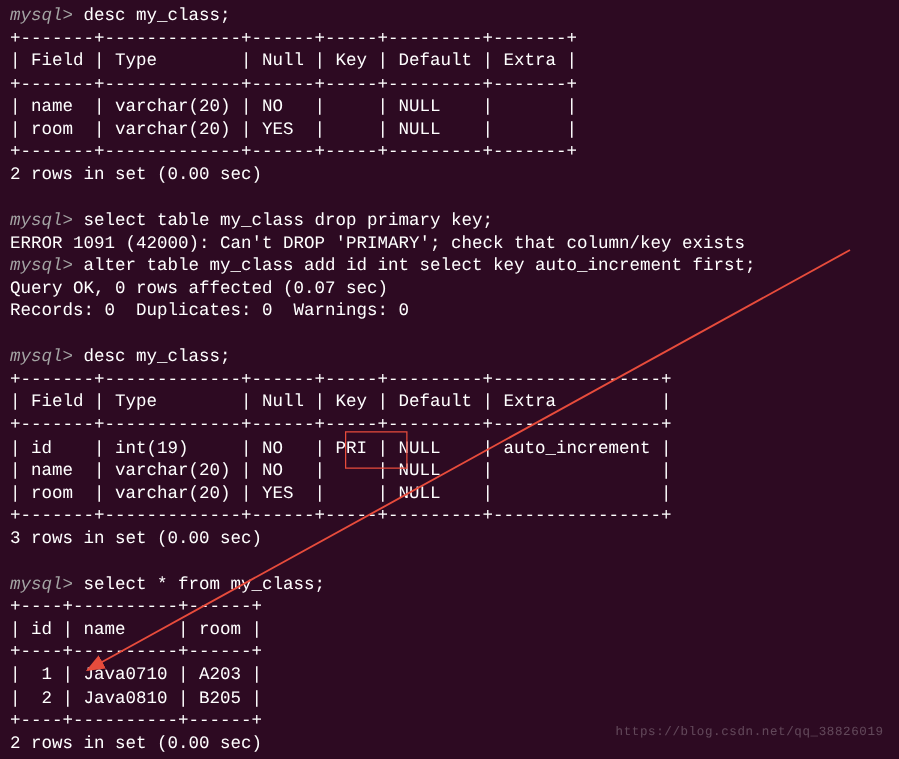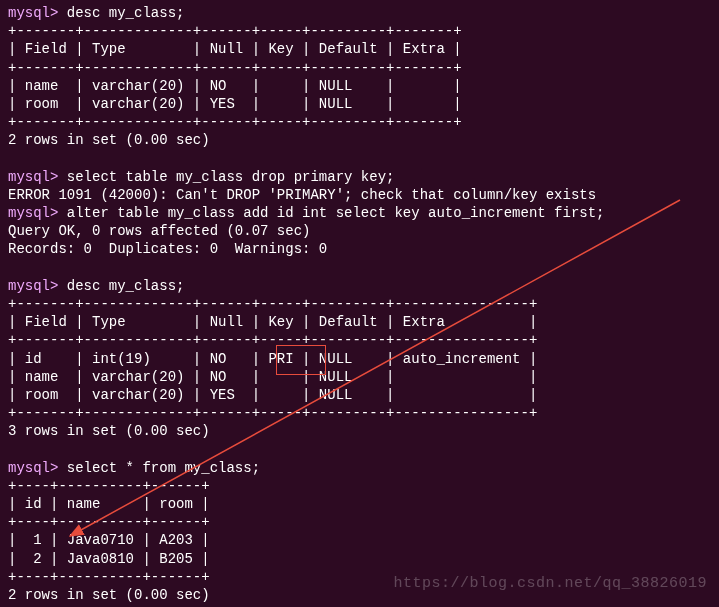--- a/index.html
+++ b/index.html
@@ -9,28 +9,28 @@
       font-family: 'Courier New', monospace;
       font-size: 14px;
       line-height: 1.3;
       padding: 4px 8px;
       width: 719px;
       height: 607px;
       overflow: hidden;
       position: relative;
     }
     .line { white-space: pre; }
-    .prompt { color: #f0abfc; }
+    .prompt { color: #a3a3a3; font-style: italic; }
     .watermark {
       position: absolute;
       bottom: 14px;
       right: 12px;
       color: rgba(255,255,255,0.25);
       font-family: 'Courier New', monospace;
-      font-size: 15px;
+      font-size: 10px;
       letter-spacing: 0.5px;
     }
     .highlight-box {
       position: absolute;
       border: 1px solid #e74c3c;
       pointer-events: none;
     }
     .arrow-svg {
       position: absolute;
       top: 0;

